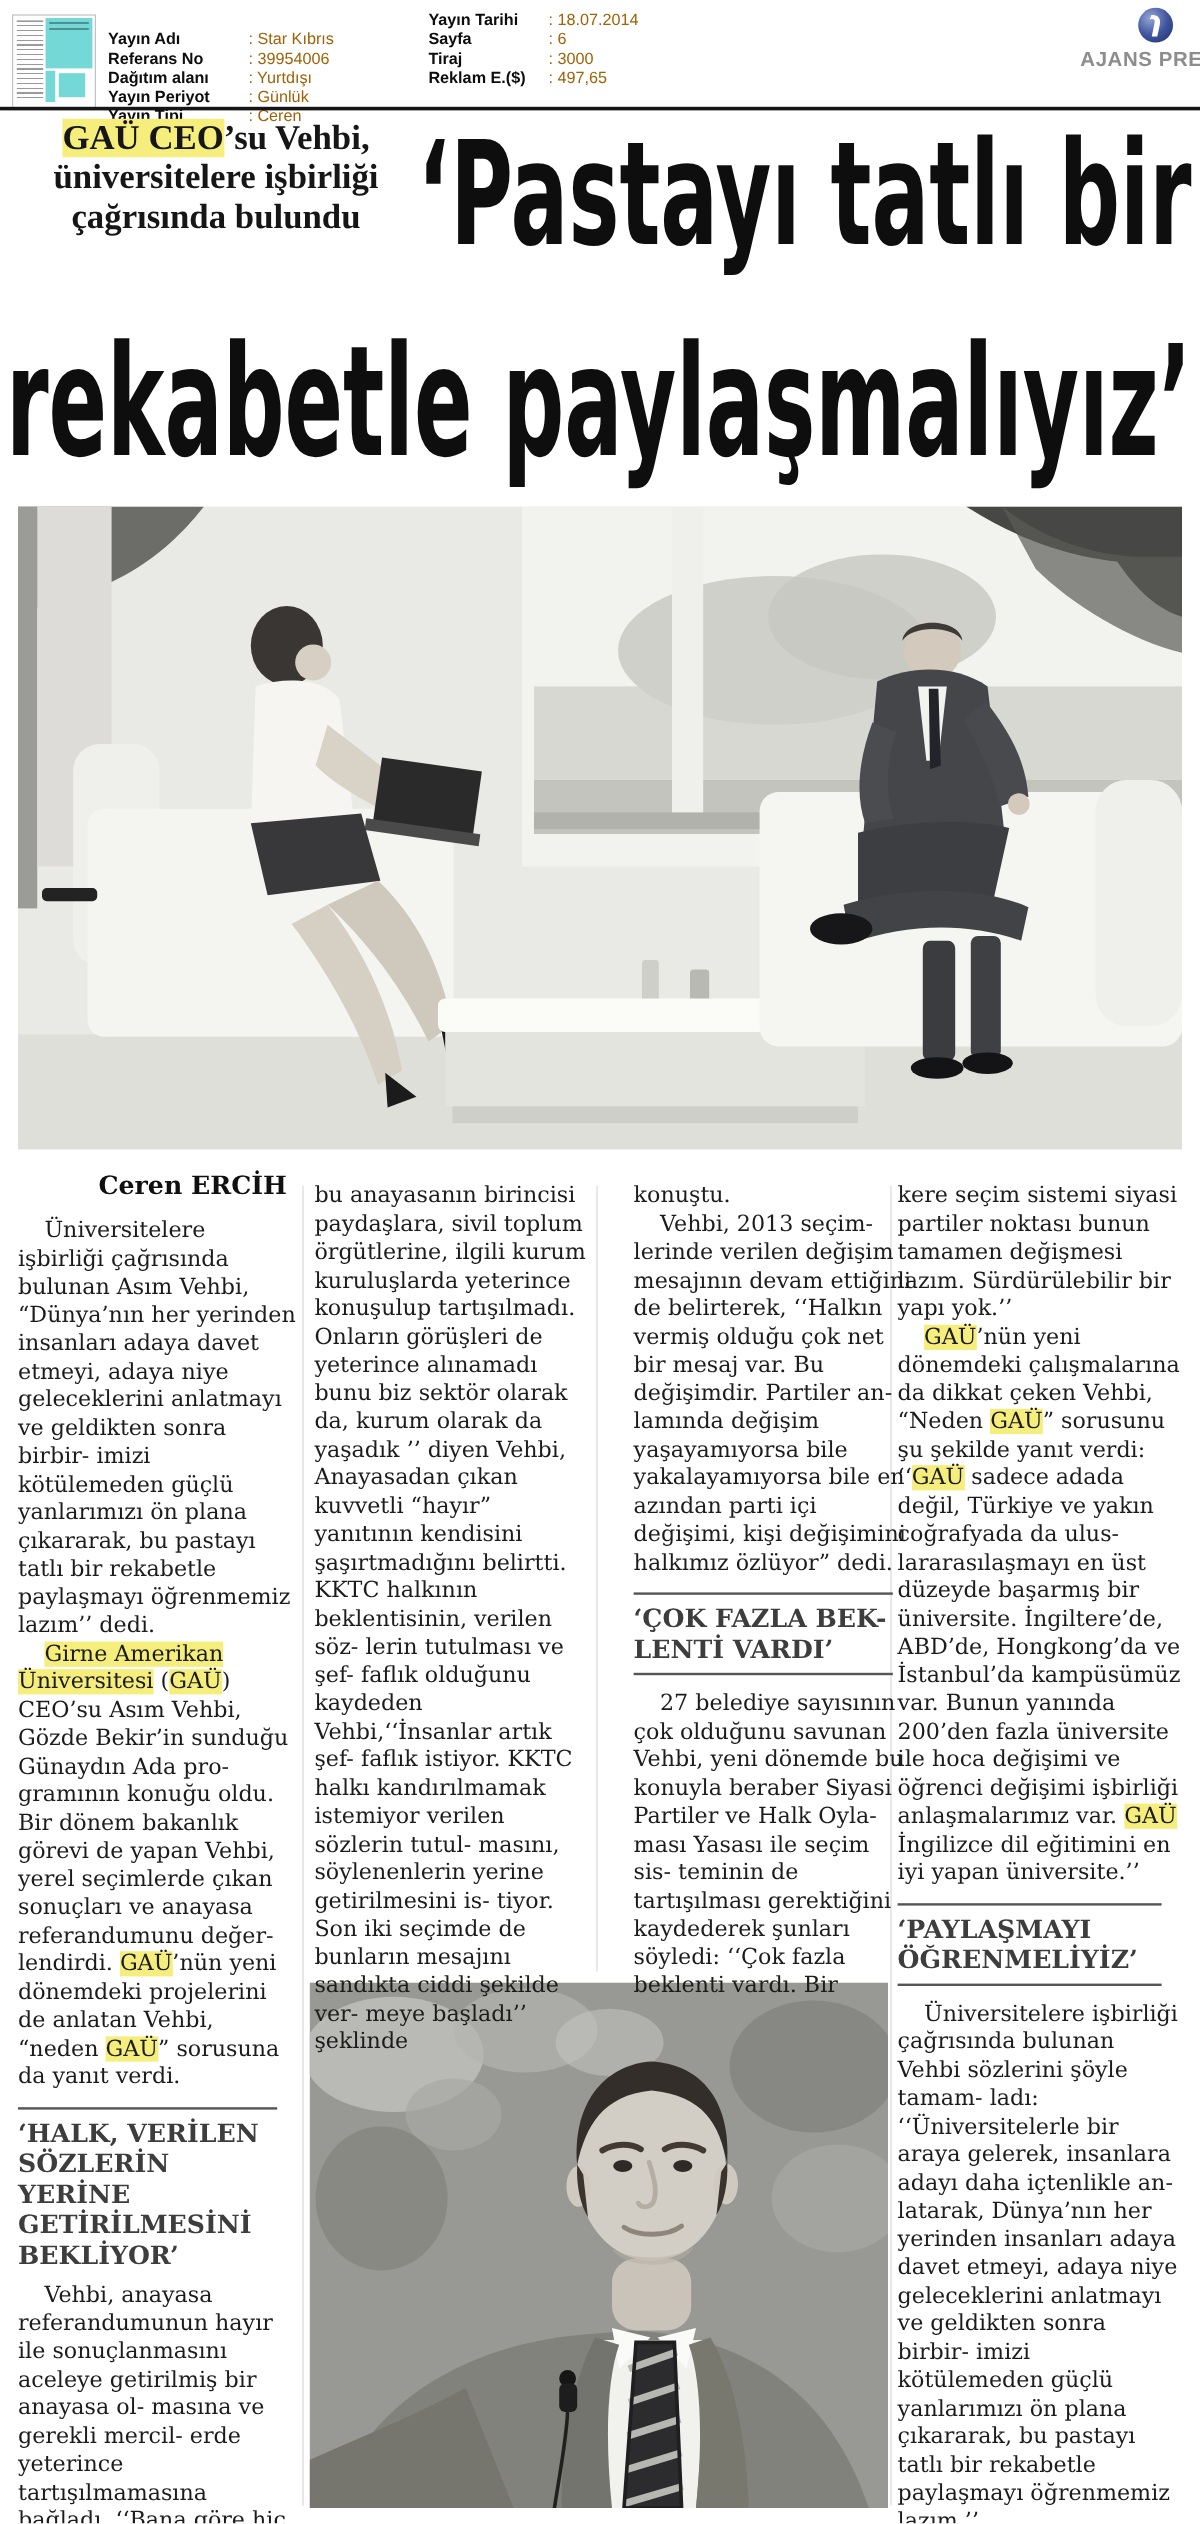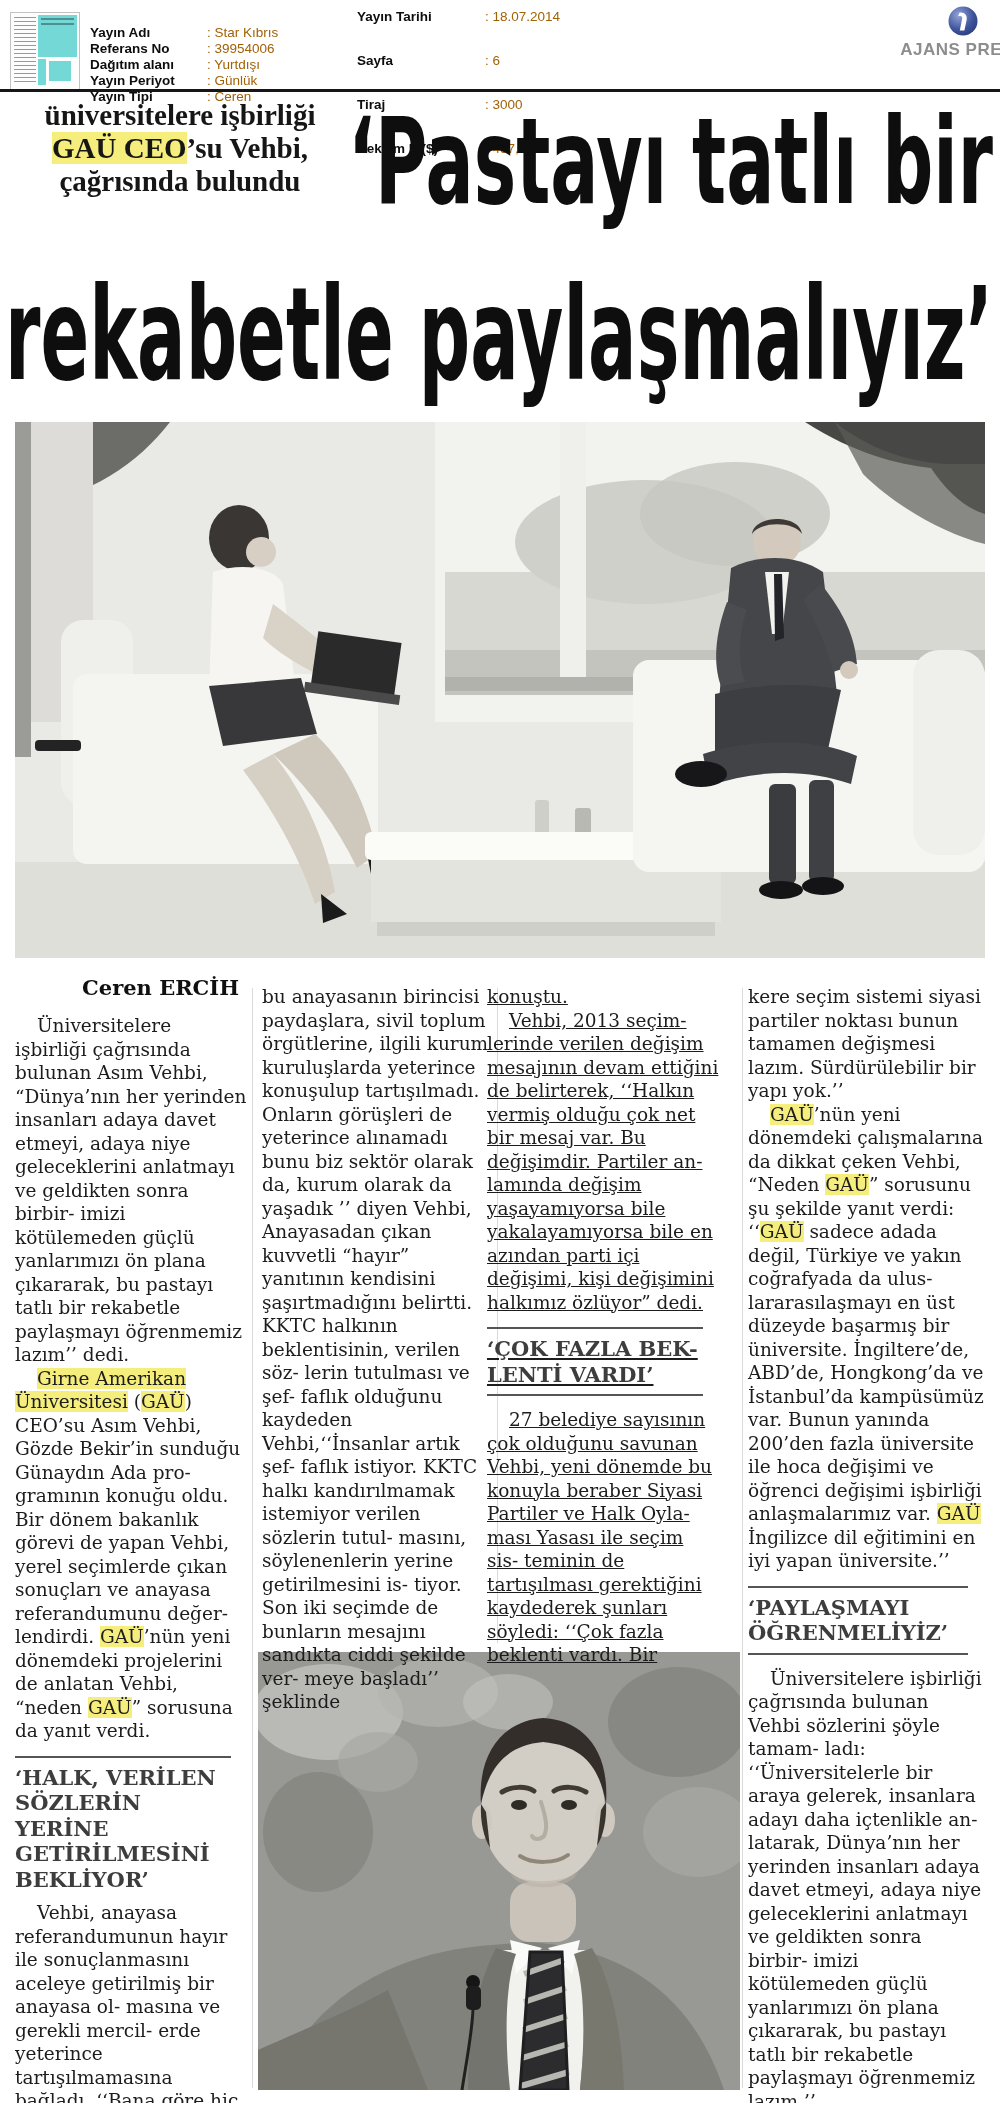--- a/index.html
+++ b/index.html
@@ -12,21 +12,21 @@
   .thumb .tlines { position:absolute; left:3px; top:4px; width:22px; height:68px;
            background:repeating-linear-gradient(to bottom,#9a9a9a 0 1px,transparent 1px 4px); }
   .thumb .cyan1 { position:absolute; left:27px; top:2px; width:39px; height:42px; background:var(--thumb-cyan,#74d8d6); }
   .thumb .cyan2 { position:absolute; left:38px; top:48px; width:22px; height:20px; background:var(--thumb-cyan,#74d8d6); }
   .thumb .cyan3 { position:absolute; left:27px; top:46px; width:8px; height:26px; background:var(--thumb-cyan,#74d8d6); }
   .thumb .tmark { position:absolute; left:30px; top:5px; width:33px; height:9px;
            background:repeating-linear-gradient(to bottom,#4e8f90 0 2px,transparent 2px 5px); }
 
   .meta { position:absolute; display:grid; grid-auto-rows:16px; font-family:"Liberation Sans",sans-serif; font-size:13.5px; }
   .meta-left  { left:90px;  top:25px; grid-template-columns:117px auto; }
-  .meta-right { left:357px; top:9px; grid-template-columns:100px auto;gap:28px; }
+  .meta-right { left:357px; top:9px; grid-template-columns:100px auto; }
   .meta b { color:#0d0d0d; font-weight:bold; }
   .meta span { color:#a16207; }
 
   .logo { position:absolute; left:900px; top:6px; width:126px; text-align:center; }
   .logo-text { font-family:"Liberation Sans",sans-serif; font-weight:bold; font-size:17px;
                letter-spacing:0.5px; color:var(--logo-gray,#8d8d8d); margin-top:-2px; }
   .header-rule { position:absolute; left:0; top:89px; width:1000px; height:3px; background:#161616; }
 
   
   .hl { background:var(--highlight,#f5ee7d); }
@@ -100,22 +100,22 @@
       </defs>
       <circle cx="17" cy="15" r="14.5" fill="url(#lg)"></circle>
       <path d="M13.5,6.5 C19,6 21.5,9.5 20.6,14 L18.4,24.5 L13.8,24.5 L16.2,12.5 C16.5,10.2 15.2,9.4 12.2,10.2 Z" fill="#ffffff"></path>
     </svg>
     <div class="logo-text">AJANS PRESS</div>
   </div>
 
   <div class="header-rule"></div>
 
   <div class="kicker">
+    <div><span class="hl">GAÜ CEO</span><span>’su Vehbi,</span></div>
     <div>üniversitelere işbirliği</div>
-    <div><span class="hl">GAÜ CEO</span><span>’su Vehbi,</span></div>
     <div>çağrısında bulundu</div>
   </div>
 
   <svg class="headline-svg" style="left:348px; top:85px;" width="650" height="155">
     <text x="0" y="118" font-size="120" textLength="645" lengthAdjust="spacingAndGlyphs">‘Pastayı tatlı bir</text>
   </svg>
   <svg class="headline-svg" style="left:5px; top:255px;" width="992" height="160">
     <text x="0" y="124" font-size="128" textLength="988" lengthAdjust="spacingAndGlyphs">rekabetle paylaşmalıyız’</text>
   </svg>
 
@@ -243,21 +243,21 @@
     <p>Üniversitelere işbirliği çağrısında bulunan Asım Vehbi, “Dünya’nın her yerinden insanları adaya davet etmeyi, adaya niye geleceklerini anlatmayı ve geldikten sonra birbir- imizi kötülemeden güçlü yanlarımızı ön plana çıkararak, bu pastayı tatlı bir rekabetle paylaşmayı öğrenmemiz lazım’’ dedi.</p>
     <p><span class="hl">Girne Amerikan Üniversitesi</span><span> (</span><span class="hl">GAÜ</span><span>) CEO’su Asım Vehbi, Gözde Bekir’in sunduğu Günaydın Ada pro- gramının konuğu oldu. Bir dönem bakanlık görevi de yapan Vehbi, yerel seçimlerde çıkan sonuçları ve anayasa referandumunu değer- lendirdi. </span><span class="hl">GAÜ</span><span>’nün yeni dönemdeki projelerini de anlatan Vehbi, “neden </span><span class="hl">GAÜ</span><span>” sorusuna da yanıt verdi.</span></p>
     <div class="subhead">‘HALK, VERİLEN SÖZLERİN YERİNE GETİRİLMESİNİ BEKLİYOR’</div>
     <p>Vehbi, anayasa referandumunun hayır ile sonuçlanmasını aceleye getirilmiş bir anayasa ol- masına ve gerekli mercil- erde yeterince tartışılmamasına bağladı. ‘‘Bana göre hiç sürpriz olmadı. Çünkü çok ace- leyle hazırlanılmış bir anayasa. İki sorunu oldu</p>
   </div>
 
   <div class="col" style="left:262px;">
     <p class="noindent">bu anayasanın birincisi paydaşlara, sivil toplum örgütlerine, ilgili kurum kuruluşlarda yeterince konuşulup tartışılmadı. Onların görüşleri de yeterince alınamadı bunu biz sektör olarak da, kurum olarak da yaşadık ’’ diyen Vehbi, Anayasadan çıkan kuvvetli “hayır” yanıtının kendisini şaşırtmadığını belirtti. KKTC halkının beklentisinin, verilen söz- lerin tutulması ve şef- faflık olduğunu kaydeden Vehbi,‘‘İnsanlar artık şef- faflık istiyor. KKTC halkı kandırılmamak istemiyor verilen sözlerin tutul- masını, söylenenlerin yerine getirilmesini is- tiyor. Son iki seçimde de bunların mesajını sandıkta ciddi şekilde ver- meye başladı’’ şeklinde</p>
   </div>
 
-  <div class="col" style="left:487px;text-decoration:underline;">
+  <div class="col" style="left:528px;">
     <p class="noindent">konuştu.</p>
     <p>Vehbi, 2013 seçim- lerinde verilen değişim mesajının devam ettiğini de belirterek, ‘‘Halkın vermiş olduğu çok net bir mesaj var. Bu değişimdir. Partiler an- lamında değişim yaşayamıyorsa bile yakalayamıyorsa bile en azından parti içi değişimi, kişi değişimini halkımız özlüyor” dedi.</p>
     <div class="subhead below">‘ÇOK FAZLA BEK- LENTİ VARDI’</div>
     <p>27 belediye sayısının çok olduğunu savunan Vehbi, yeni dönemde bu konuyla beraber Siyasi Partiler ve Halk Oyla- ması Yasası ile seçim sis- teminin de tartışılması gerektiğini kaydederek şunları söyledi: ‘‘Çok fazla beklenti vardı. Bir</p>
   </div>
 
   <div class="col" style="left:748px; width:237px;">
     <p class="noindent">kere seçim sistemi siyasi partiler noktası bunun tamamen değişmesi lazım. Sürdürülebilir bir yapı yok.’’</p>
     <p><span class="hl">GAÜ</span><span>’nün yeni dönemdeki çalışmalarına da dikkat çeken Vehbi, “Neden </span><span class="hl">GAÜ</span><span>” sorusunu şu şekilde yanıt verdi: ‘‘</span><span class="hl">GAÜ</span><span> sadece adada değil, Türkiye ve yakın coğrafyada da ulus- lararasılaşmayı en üst düzeyde başarmış bir üniversite. İngiltere’de, ABD’de, Hongkong’da ve İstanbul’da kampüsümüz var. Bunun yanında 200’den fazla üniversite ile hoca değişimi ve öğrenci değişimi işbirliği anlaşmalarımız var. </span><span class="hl">GAÜ</span><span> İngilizce dil eğitimini en iyi yapan üniversite.’’</span></p>
     <div class="subhead below">‘PAYLAŞMAYI ÖĞRENMELİYİZ’</div>

